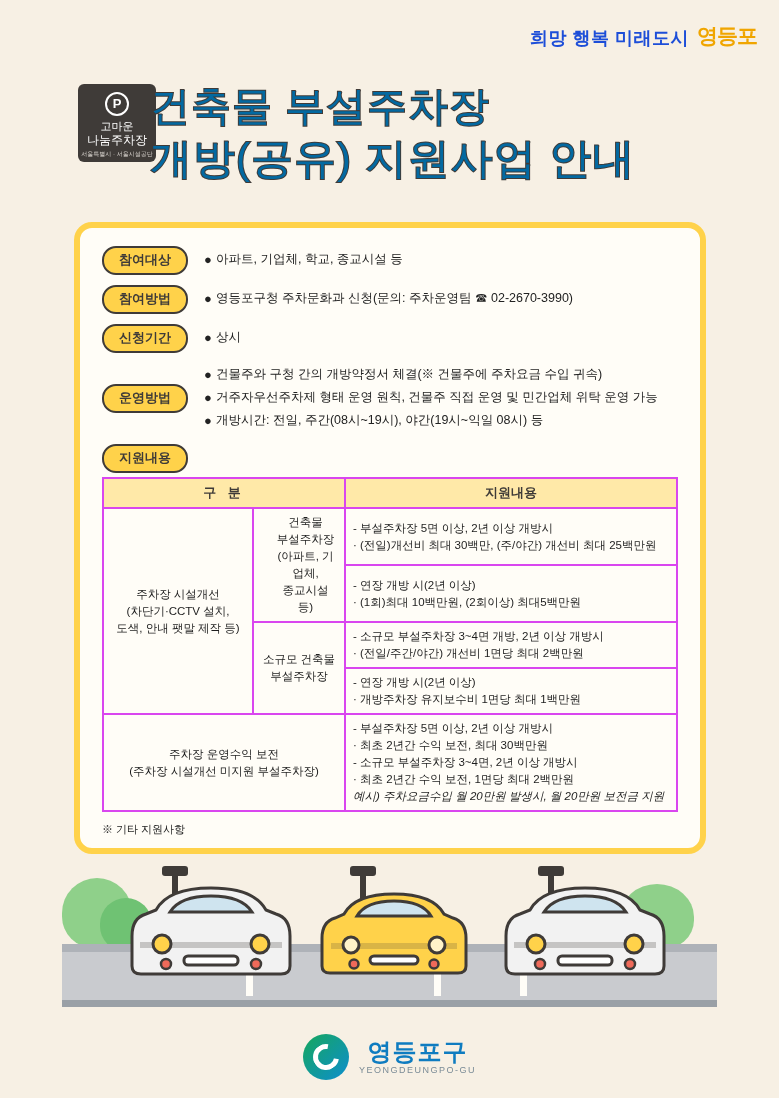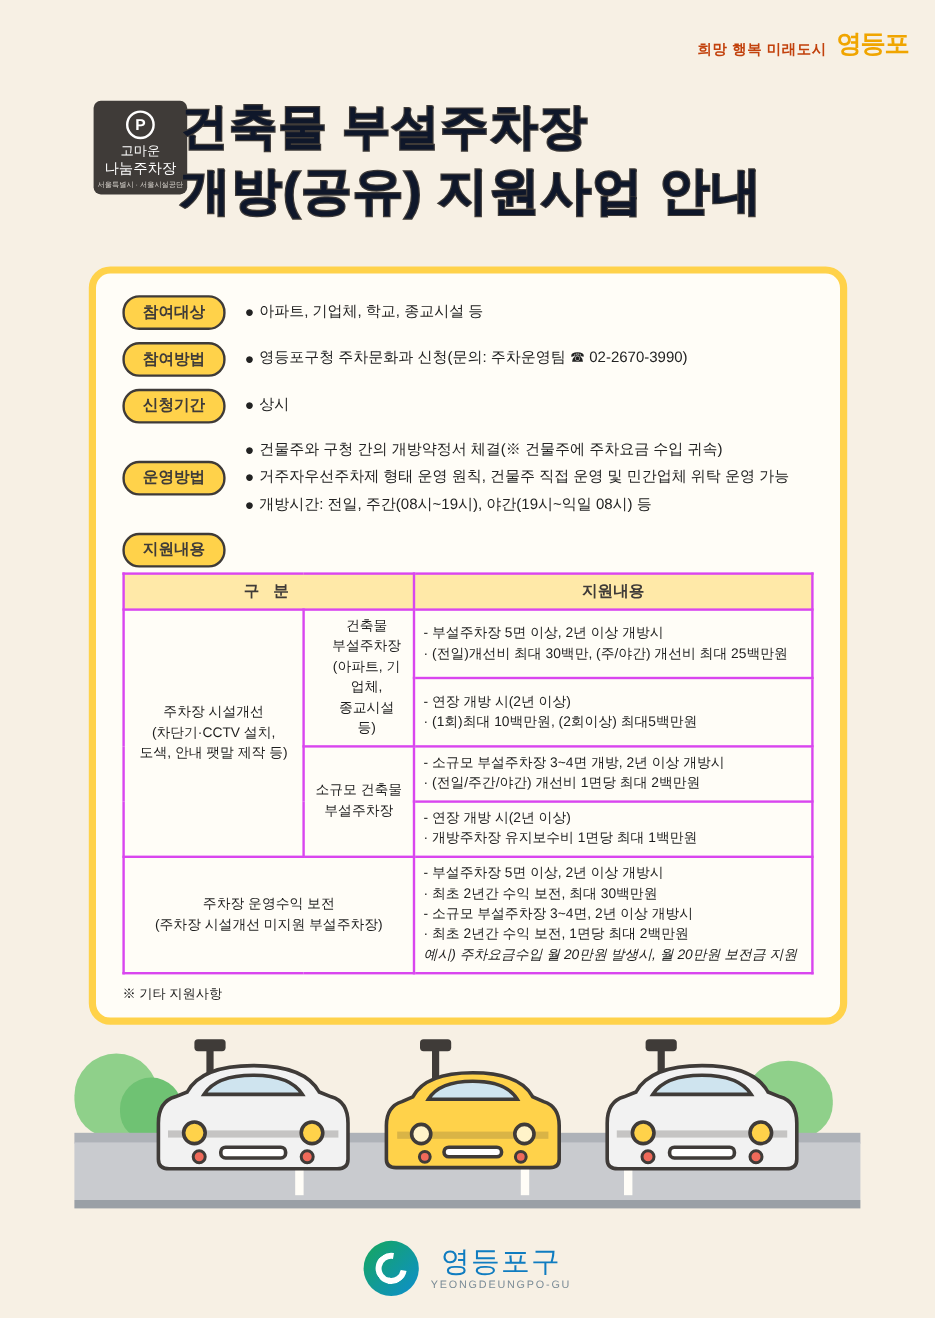--- a/index.html
+++ b/index.html
@@ -11,21 +11,21 @@
     position: relative;
     overflow: hidden;
   }
 
   
   .top-brand {
     position: absolute; top: 22px; right: 22px;
     display: flex; align-items: flex-end; gap: 8px;
   }
   .top-brand .slogan {
-    font-size: 12px; color: #c2410c; letter-spacing: .5px;
+    font-size: 18px; color: #1d4ed8; letter-spacing: .5px;
     font-weight: bold;
   }
   .top-brand .ydp {
     font-size: 21px; color: #f0a500; font-weight: bold;
     letter-spacing: -1px;
   }
 
   
   .header { position: absolute; top: 80px; left: 78px; right: 40px; height: 112px; }
   .logo-box {
@@ -42,22 +42,22 @@
     display: flex; align-items: center; justify-content: center;
     font-size: 13px;
   }
   .logo-box .l1 { font-size: 11px; line-height: 14px; }
   .logo-box .l2 { font-size: 12px; line-height: 14px; }
   .logo-box .l3 { font-size: 6px; margin-top: 3px; color:#d9d4cf; }
 
   .title-wrap { position: absolute; left: 72px; top: 0; }
   .title-line1, .title-line2 {
     font-family: "Liberation Sans", sans-serif;
-    font-weight: bold;
-    color: #0f172a;
+    font-weight: normal;
+    color: #0369a1;
     -webkit-text-stroke: 2px #3f3b38;
     paint-order: stroke fill;
     letter-spacing: 1px;
   }
   .title-line1 { font-size: 40px; line-height: 52px; }
   .title-line2 { font-size: 42px; line-height: 54px; }
 
   
   .panel {
     position: absolute; left: 74px; top: 222px; width: 632px; height: 632px;
@@ -126,21 +126,21 @@
   .footer-logo {
     width: 46px; height: 46px; border-radius: 50%;
     background: linear-gradient(135deg,#16a75c 0%,#0d8ecf 100%);
     display:flex; align-items:center; justify-content:center;
   }
   .footer-logo .swirl {
     width: 26px; height: 26px; border: 5px solid #fff; border-radius: 50%;
     border-right-color: transparent;
     transform: rotate(-35deg);
   }
-  .footer-text .kr { font-size: 24px; font-weight: normal; color:#0f7cc0; letter-spacing:1px; line-height:26px;}
+  .footer-text .kr { font-size: 24px; font-weight: bold; color:#0f7cc0; letter-spacing:1px; line-height:26px;}
   .footer-text .en { font-size: 9px; color:#7a8b96; letter-spacing:1.5px; }
 </style>
 </head>
 <body>
 
 <div class="top-brand">
   <div class="slogan">희망 행복 미래도시</div>
   <div class="ydp">영등포</div>
 </div>
 

